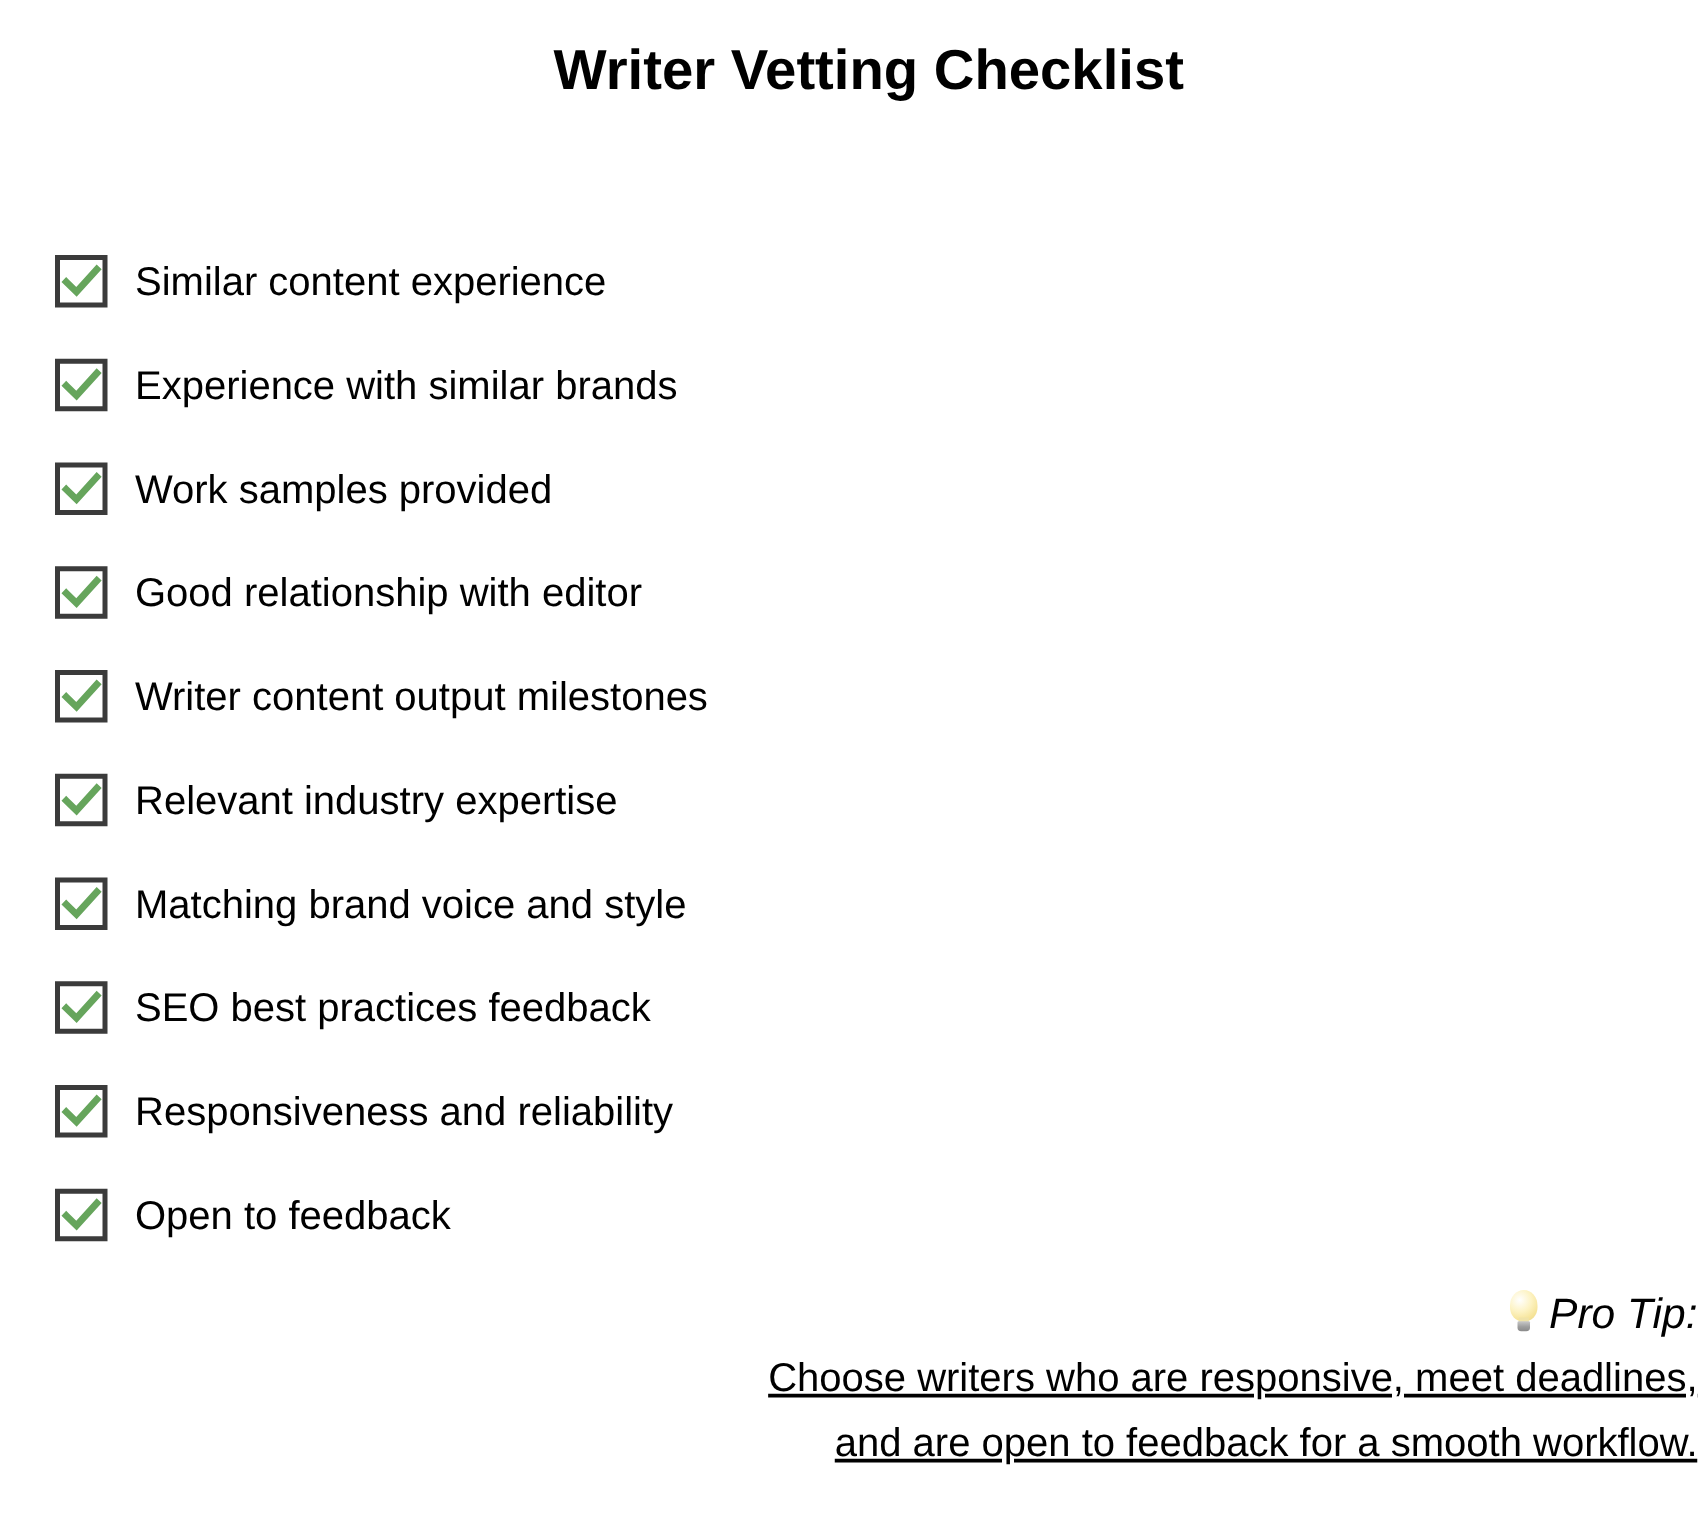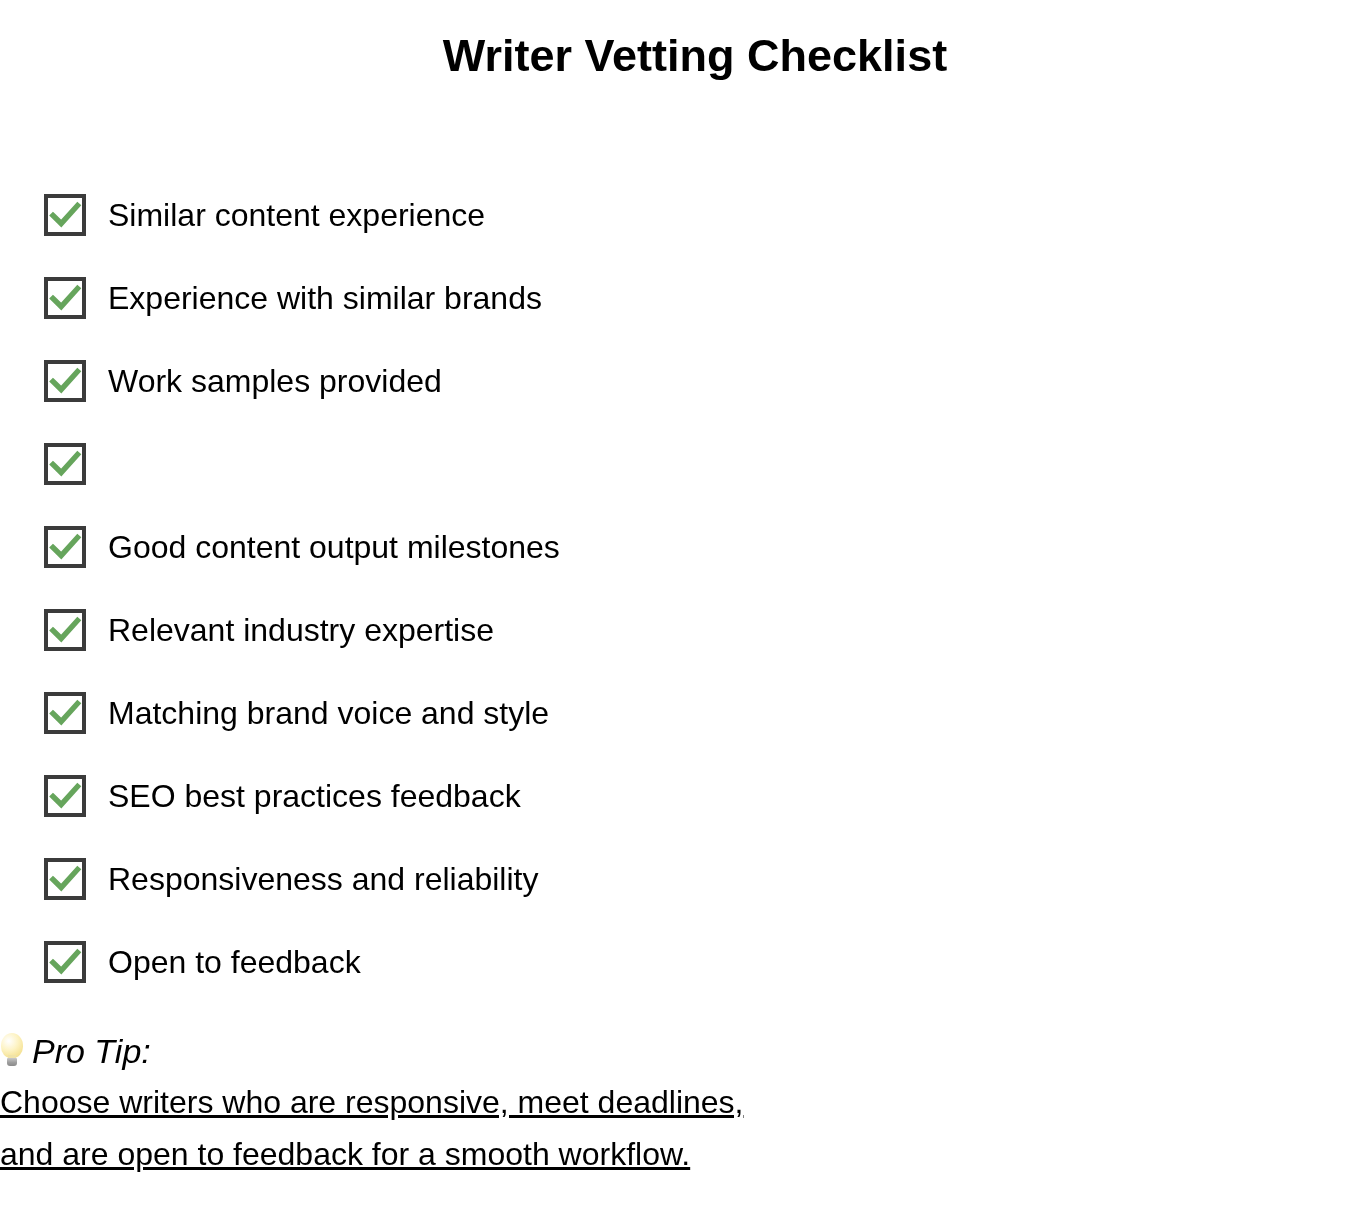--- a/index.html
+++ b/index.html
@@ -40,21 +40,21 @@
   
   .checklist {
     position: absolute;
     top: 194px;
     left: 44px;
     width: 1100px;
   }
 
   .checklist-item {
     display: flex;
-    align-items: flex-start;
+    align-items: flex-end;
     height: 52px;
     margin-bottom: 31px;
   }
   .checklist-item:last-child { margin-bottom: 0; }
 
   .checkbox {
     position: relative;
     width: 42px;
     height: 42px;
     min-width: 42px;
@@ -80,21 +80,21 @@
     white-space: nowrap;
     font-weight: normal;
   }
 
   
   .protip {
     position: absolute;
     left: 0;
     top: 1026px;
     width: 1358px;
-    text-align: left;
+    text-align: right;
   }
   .protip-heading {
     font-size: 34px;
     font-style: italic;
     line-height: 50px;
     color: #000000;
     white-space: nowrap;
   }
   .bulb-icon {
     display: inline-block;
@@ -175,29 +175,30 @@
       </span>
       <span class="item-label">Work samples provided</span>
     </div>
 
     <div class="checklist-item">
       <span class="checkbox">
         <svg viewBox="0 0 38 38" aria-hidden="true">
           <path d="M7 19.5 L15.2 27.5 L31.5 9.5" fill="none" stroke="#66a55c" stroke-width="5.4" stroke-linecap="square" stroke-linejoin="miter"></path>
         </svg>
       </span>
-    </div>
-
-    <div class="checklist-item">
-      <span class="checkbox">
-        <svg viewBox="0 0 38 38" aria-hidden="true">
-          <path d="M7 19.5 L15.2 27.5 L31.5 9.5" fill="none" stroke="#66a55c" stroke-width="5.4" stroke-linecap="square" stroke-linejoin="miter"></path>
-        </svg>
-      </span>
-      <span class="item-label">Good content output milestones</span>
+      <span class="item-label">Good relationship with editor</span>
+    </div>
+
+    <div class="checklist-item">
+      <span class="checkbox">
+        <svg viewBox="0 0 38 38" aria-hidden="true">
+          <path d="M7 19.5 L15.2 27.5 L31.5 9.5" fill="none" stroke="#66a55c" stroke-width="5.4" stroke-linecap="square" stroke-linejoin="miter"></path>
+        </svg>
+      </span>
+      <span class="item-label">Writer content output milestones</span>
     </div>
 
     <div class="checklist-item">
       <span class="checkbox">
         <svg viewBox="0 0 38 38" aria-hidden="true">
           <path d="M7 19.5 L15.2 27.5 L31.5 9.5" fill="none" stroke="#66a55c" stroke-width="5.4" stroke-linecap="square" stroke-linejoin="miter"></path>
         </svg>
       </span>
       <span class="item-label">Relevant industry expertise</span>
     </div>

